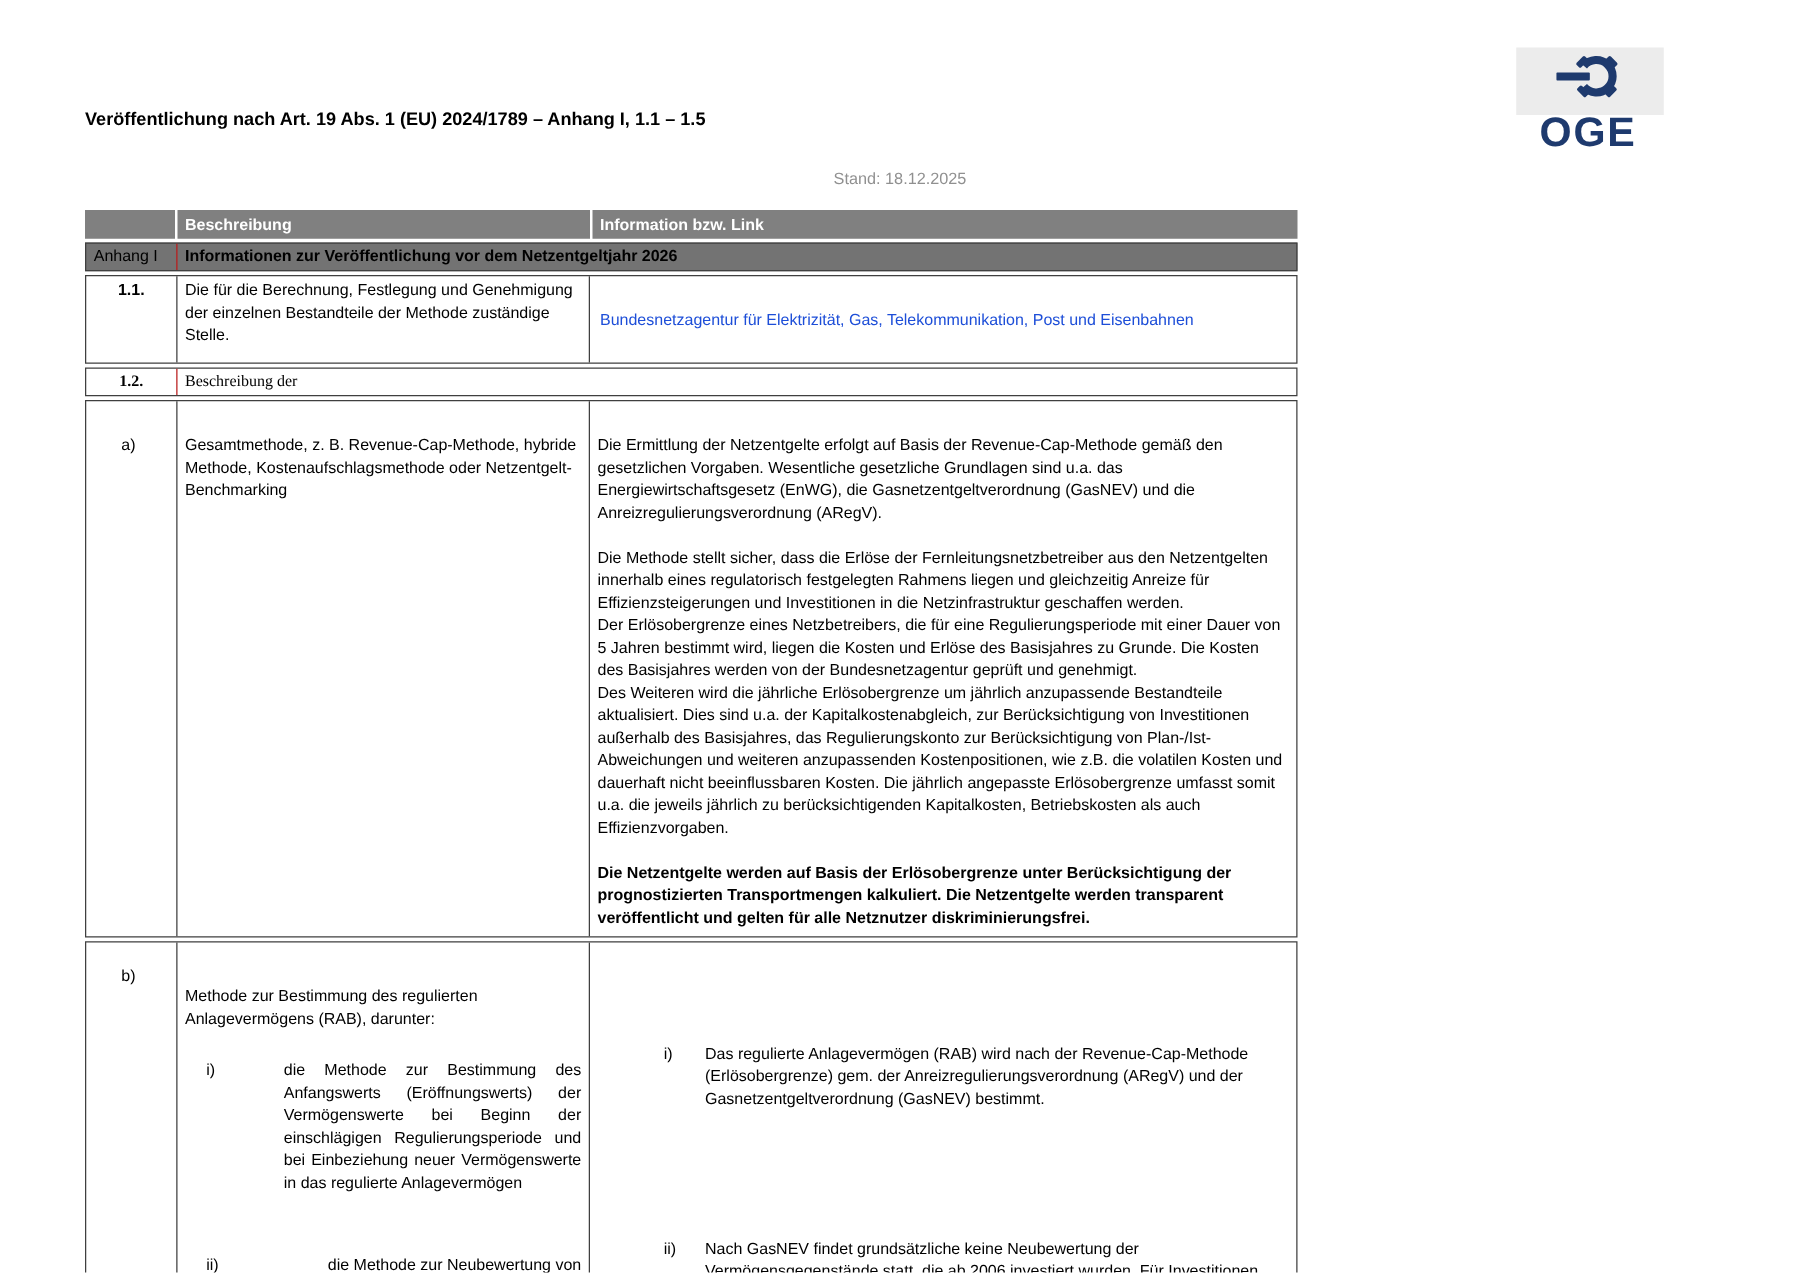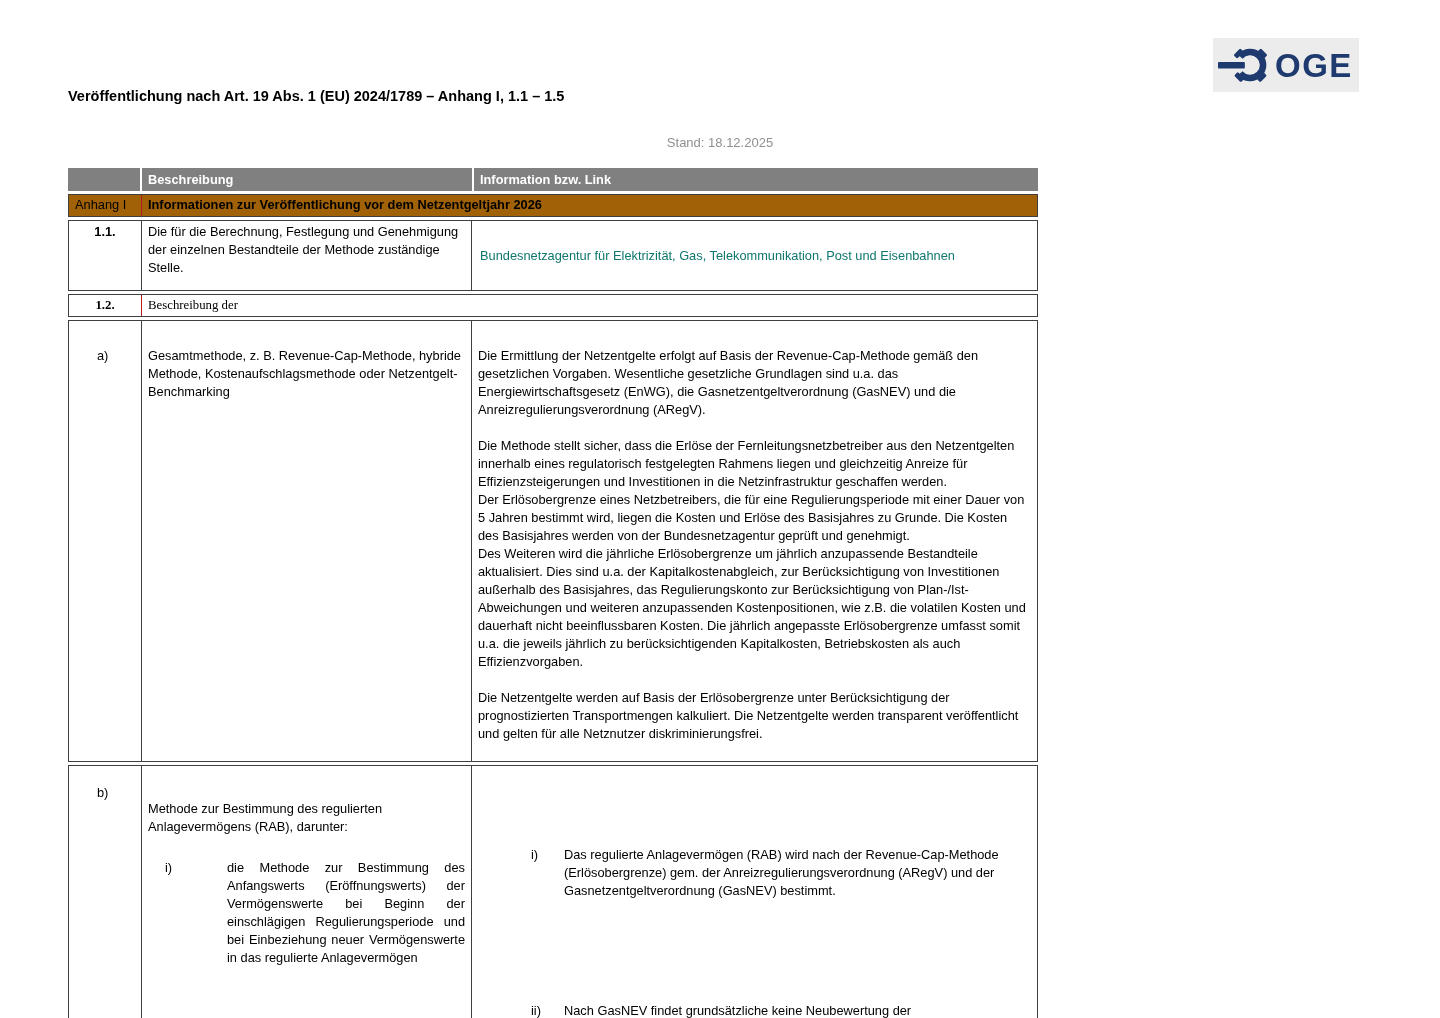--- a/index.html
+++ b/index.html
@@ -5,23 +5,23 @@
   html,body { margin:0; padding:0; }
   body {
     width:1440px; height:1018px; background:#ffffff;
     font-family:"Liberation Sans", sans-serif; color:#000;
     -webkit-font-smoothing:antialiased;
   }
   .page { position:relative; width:1440px; height:1018px; overflow:hidden; background:#fff; }
 
   
   .logo {
-    position:absolute; left:1213px; top:38px; width:146px; height:54px;
+    position:absolute; left:1213px; top:38px; width:118px; height:54px;
     background:#ececec; display:flex; align-items:center; gap:5px;
-    padding:0 8px 0 5px; box-sizing:border-box;
+    padding:0 8px 0 5px; box-sizing:border-box;flex-direction:column;
   }
   .logo-text { font-weight:800; font-size:33px; line-height:1; color:#1E3A6E; letter-spacing:1.5px; }
 
   
   .doc-title { position:absolute; left:68px; top:88px; font-size:14.5px; font-weight:bold; }
   .stand { position:absolute; left:0; top:135px; width:1440px; text-align:center; font-size:13px; color:#909090; }
 
   
   .table { position:absolute; left:68px; top:168px; width:970px; font-size:12.8px; }
   .trow { display:flex; border:1px solid #3f3f3f; margin-bottom:3px; box-sizing:border-box; background:#fff; }
@@ -31,55 +31,55 @@
   .c3 { flex:1; border-left:1px solid #3f3f3f; min-width:0; }
   .cmerge { flex:1; border-left:1px solid #b91c1c; min-width:0; }
 
   
   .thead-row { border:none; margin-bottom:3px; gap:2px; }
   .hcell { background:#808080; color:#fff; font-weight:bold; height:23px; padding-top:3px; box-sizing:border-box; }
   .hc1 { width:72px; flex:none; }
   .hc2 { width:330px; flex:none; }
   .hc3 { flex:1; }
 
-  .anhang-row { background:#a16207; min-height:21px;align-items:center; }
+  .anhang-row { background:#737373; min-height:21px;align-items:center; }
   .anhang-row .cell { padding-top:1px; line-height:18px; }
   .bold { font-weight:bold; }
   .num { font-weight:bold;text-align:center; }
   .num-plain { font-weight:normal; }
   .num-sub { font-weight:normal; padding-left:28px; box-sizing:border-box; }
 
   .r11 { min-height:71px; }
   .r11 .c3 { display:flex; align-items:center; padding-top:2px; padding-left:8px; }
   .r12 { min-height:21px; }
   .r12 .cell { padding-top:1px;font-family:Liberation Serif, serif; }
 
   .ra { min-height:326px; }
   .ra .cell { padding-top:26px; }
   .para { margin:0 0 18px 0; white-space:pre-line; }
-  .para:last-child { margin-bottom:16px; }
+  .para:last-child { margin-bottom:4px;font-weight:bold; }
 
   .rb { min-height:274px; }
   .rb .cell { padding-top:2px; }
   .rb-heading { margin-top:32px; }
   .rb-num { margin-top:16px; }
 
   .sub { display:flex; }
   .sub .lab { flex:none; }
   .c2 .sub { margin-top:23px; }
   .c2 .sub .lab { width:62px; padding-left:17px; box-sizing:content-box; }
   .c2 .sub .txt { flex:1; text-align:justify; }
   .c2 .sub-ii { margin-top:48px; }
   .c2 .sub-ii .txt { text-align:right; }
   .c3 .sub-i { margin-top:78px; }
   .c3 .sub-ii { margin-top:102px; }
   .c3 .sub .lab { width:33px; padding-left:53px; box-sizing:content-box; }
   .c3 .sub .txt { flex:1; padding-right:8px; }
 
-  .link { color:#0f766e; text-decoration:none; cursor:pointer; }
+  .link { color:#1d4ed8; text-decoration:none; cursor:pointer; }
 </style>
 </head>
 <body>
 
 <div class="page">
 
   <div class="logo">
     <span style="display:inline-flex;">
       <svg width="52" height="46" viewBox="0 0 60 52" aria-hidden="true">
         <g fill="#1E3A6E">

